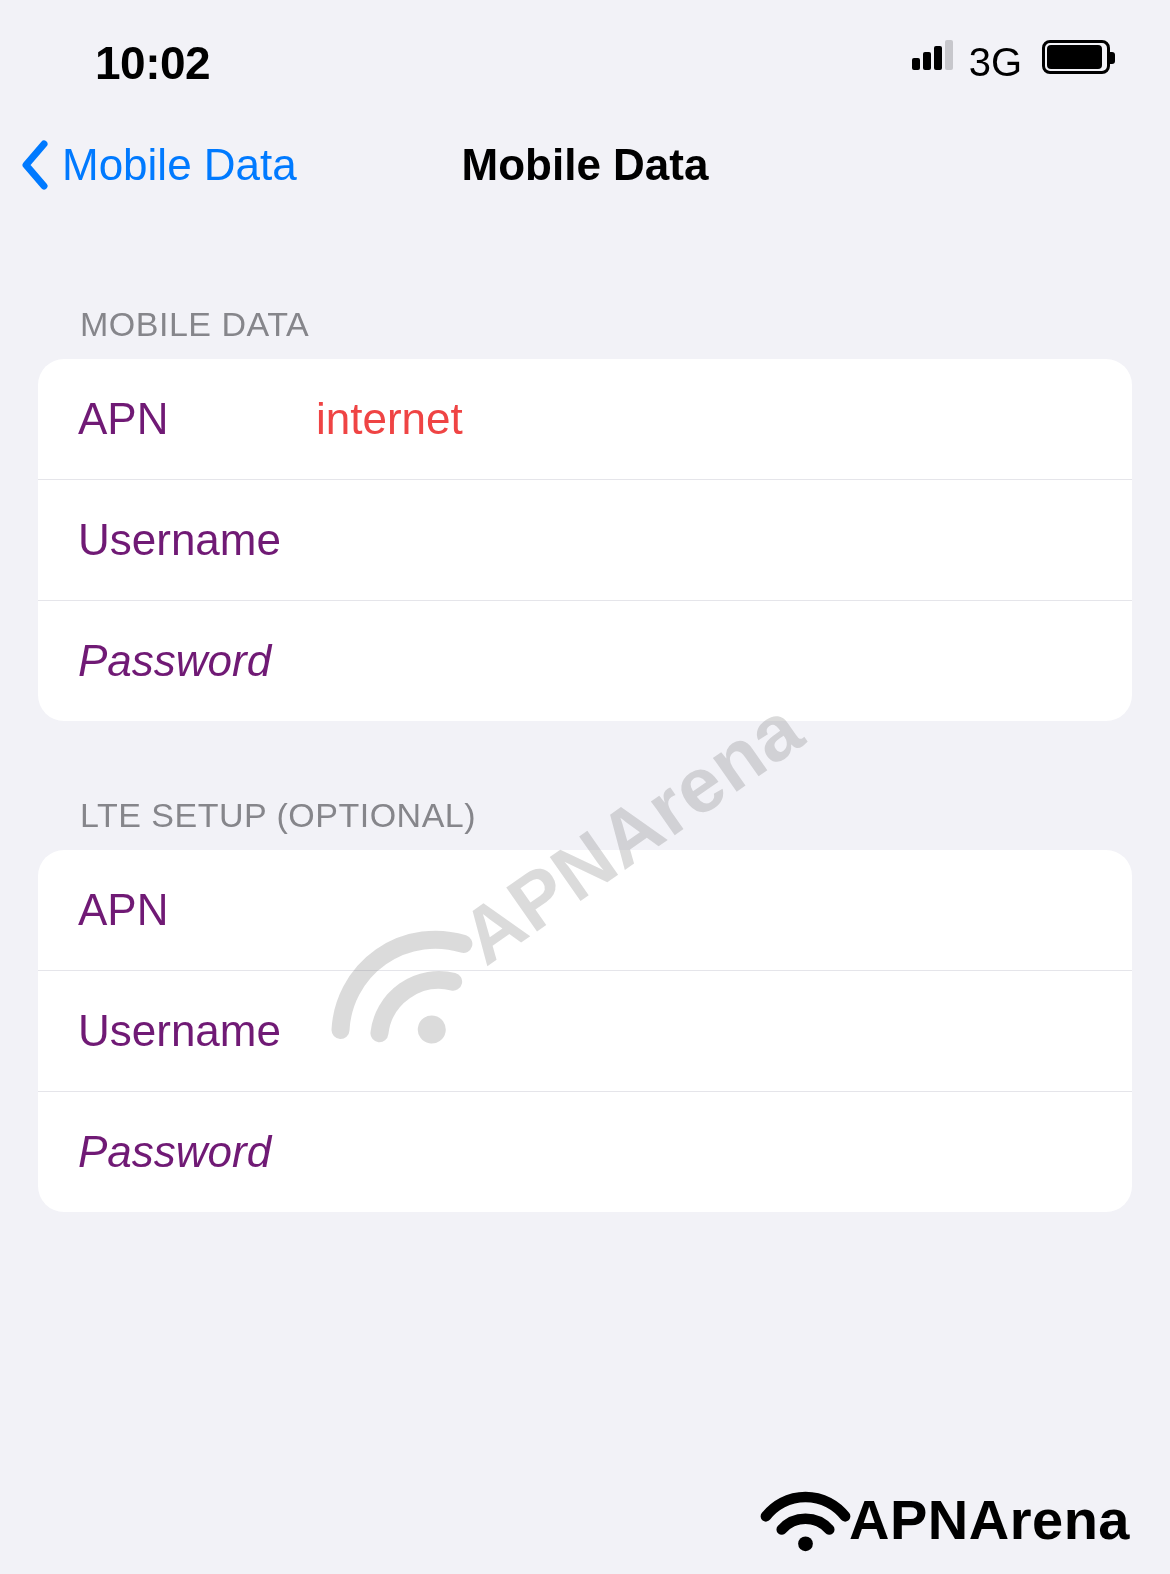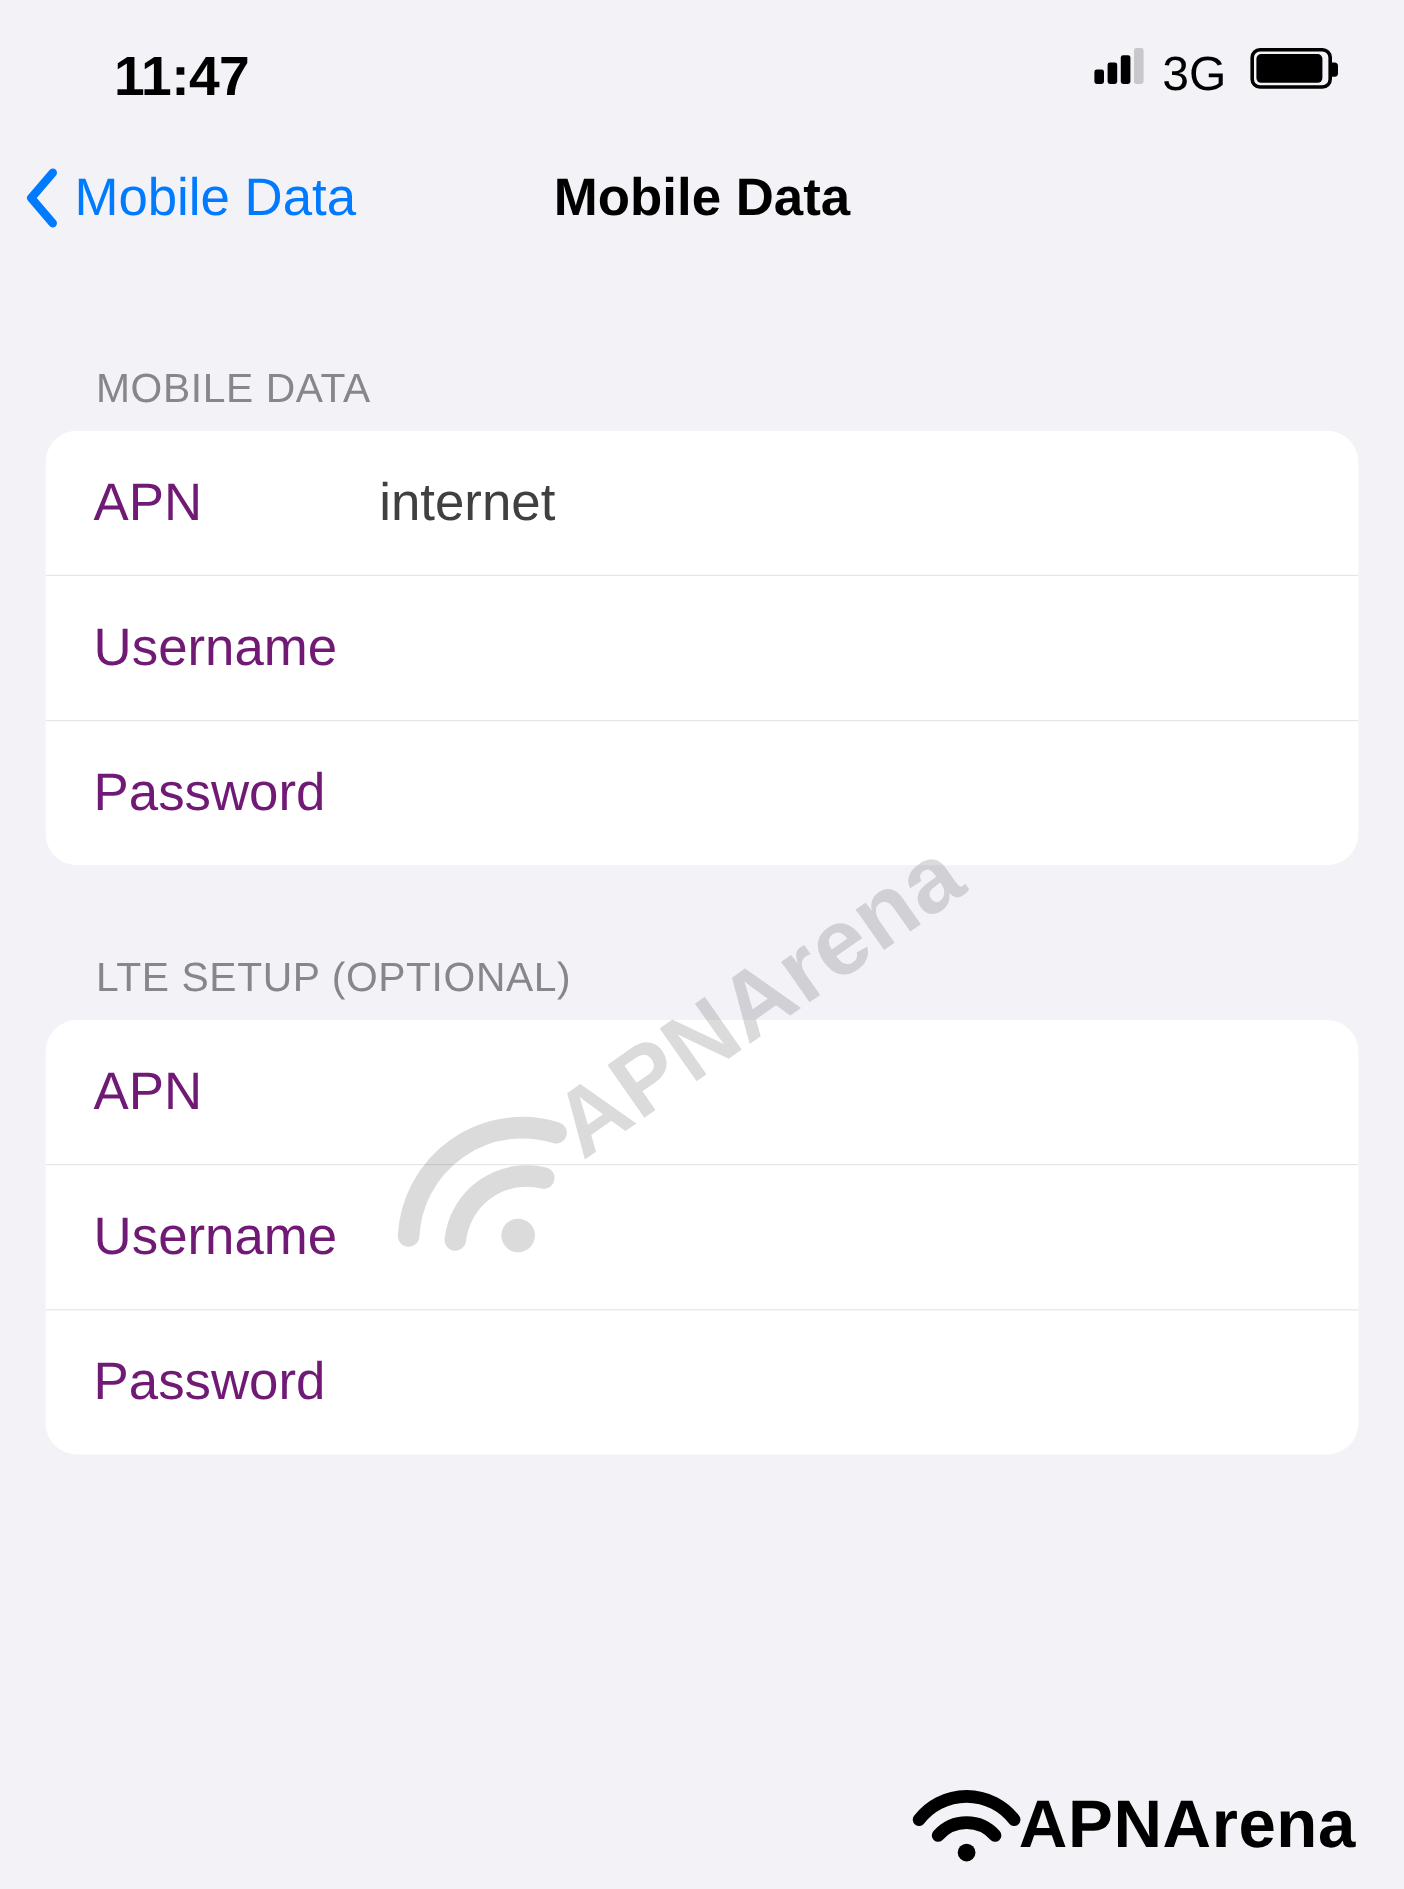--- a/index.html
+++ b/index.html
@@ -143,34 +143,35 @@
     .settings-row {
       display: flex;
       align-items: center;
       padding: 35px 40px;
       border-bottom: 1px solid #e5e5ea;
       min-height: 120px;
     }
     
     .settings-row:last-child {
       border-bottom: none;
+      font-style: italic;
     }
     
     .row-label {
       font-size: 44px;
       font-weight: 400;
       color: #701a75;
       width: 238px;
       flex-shrink: 0;
     }
     
     .row-value {
       font-size: 44px;
       font-weight: 400;
-      color: #404040;
+      color: #ef4444;
       flex: 1;
       outline: none;
       border: none;
       background: transparent;
     }
     
     .watermark-center {
       position: absolute;
       left: 48%;
       top: 56%;
@@ -215,21 +216,21 @@
       font-size: 56px;
       font-weight: 700;
       color: #000;
       letter-spacing: 0.5px;
     }
   </style>
 </head>
 <body>
 
 <div class="status-bar">
-  <div class="status-time">11:47</div>
+  <div class="status-time">10:02</div>
   <div class="status-right">
     <div class="signal-bars">
       <div class="signal-bar b1"></div>
       <div class="signal-bar b2"></div>
       <div class="signal-bar b3"></div>
       <div class="signal-bar b4"></div>
     </div>
     <div class="network-type">3G</div>
     <div class="battery">
       <div class="battery-fill"></div>

